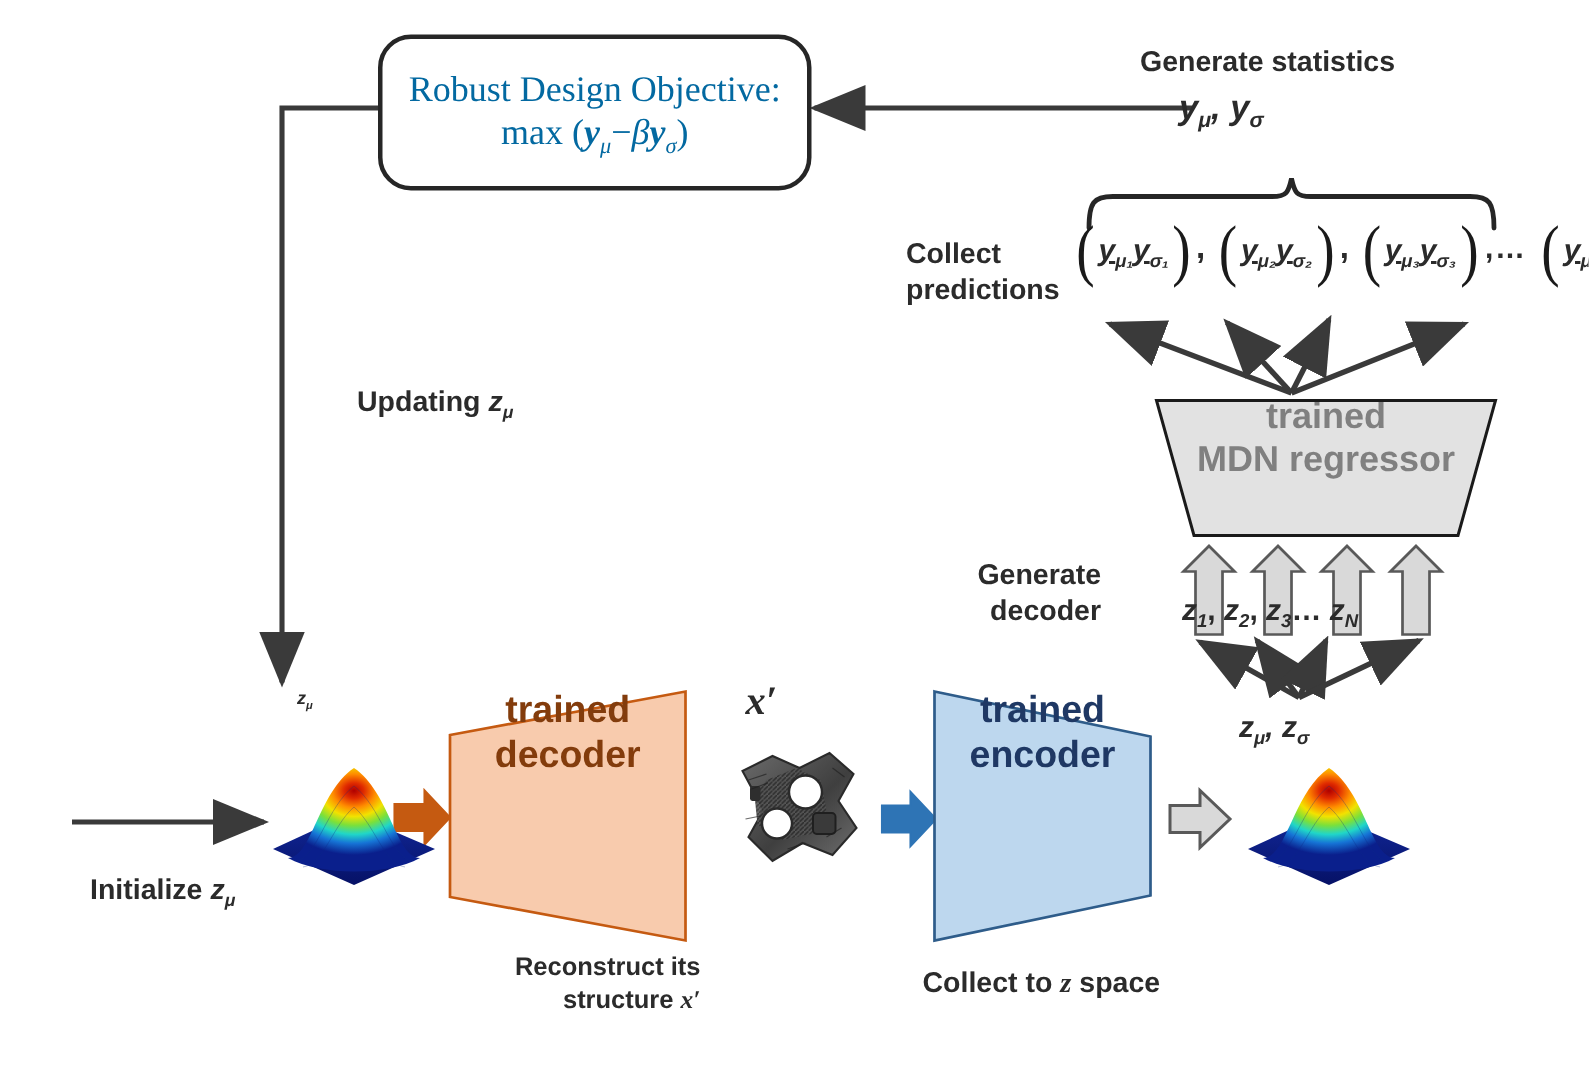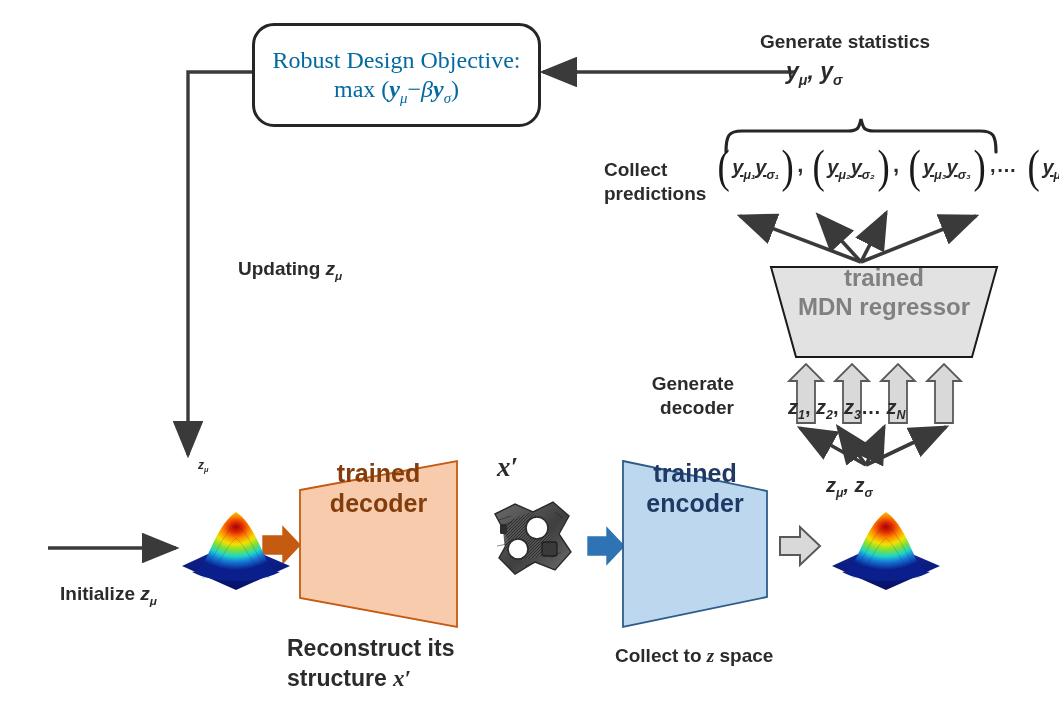--- a/index.html
+++ b/index.html
@@ -42,21 +42,21 @@
   #label-generate-statistics{left:760px;top:31px;font-size:19px;}
   #stat-symbols{left:786px;top:58px;font-size:23px;}
   #label-collect{left:604px;top:158px;font-size:19px;text-align:left;width:108px;line-height:1.25;}
   #vectors-row{left:716px;top:152px;font-size:20px;white-space:nowrap;}
   #label-generate-samples{left:624px;top:372px;font-size:19px;text-align:right;width:110px;line-height:1.25;}
   #z-samples{left:788px;top:396px;font-size:20px;white-space:nowrap;}
   #z-stats-label{left:826px;top:474px;font-size:20px;}
   #label-updating{left:238px;top:258px;font-size:19px;}
   #label-zmu-left{left:198px;top:458px;font-size:12px;}
   #label-initialize{left:32px;top:583px;font-size:19px;margin-left:28px;}
-  #label-reconstruct{left:287px;top:634px;font-size:23px;text-align:left;width:180px;line-height:1.3;}
+  #label-reconstruct{left:287px;top:634px;font-size:17px;text-align:right;width:180px;line-height:1.3;}
   #label-encode{left:615px;top:645px;font-size:19px;}
   #label-xprime{left:497px;top:452px;font-size:27px;}
 
   
   .vec{display:inline-flex;align-items:center;vertical-align:middle;}
   .vec .par{font-size:46px;font-weight:normal;font-family:"Liberation Serif",serif;
             line-height:0;transform:scaleX(.8);color:#1a1a1a;}
   .vec .stack{display:inline-flex;flex-direction:row;align-items:flex-start;
               line-height:1.12;padding:0 1px;text-decoration:underline;}
   .comma{font-size:22px;padding:0 2px;}

